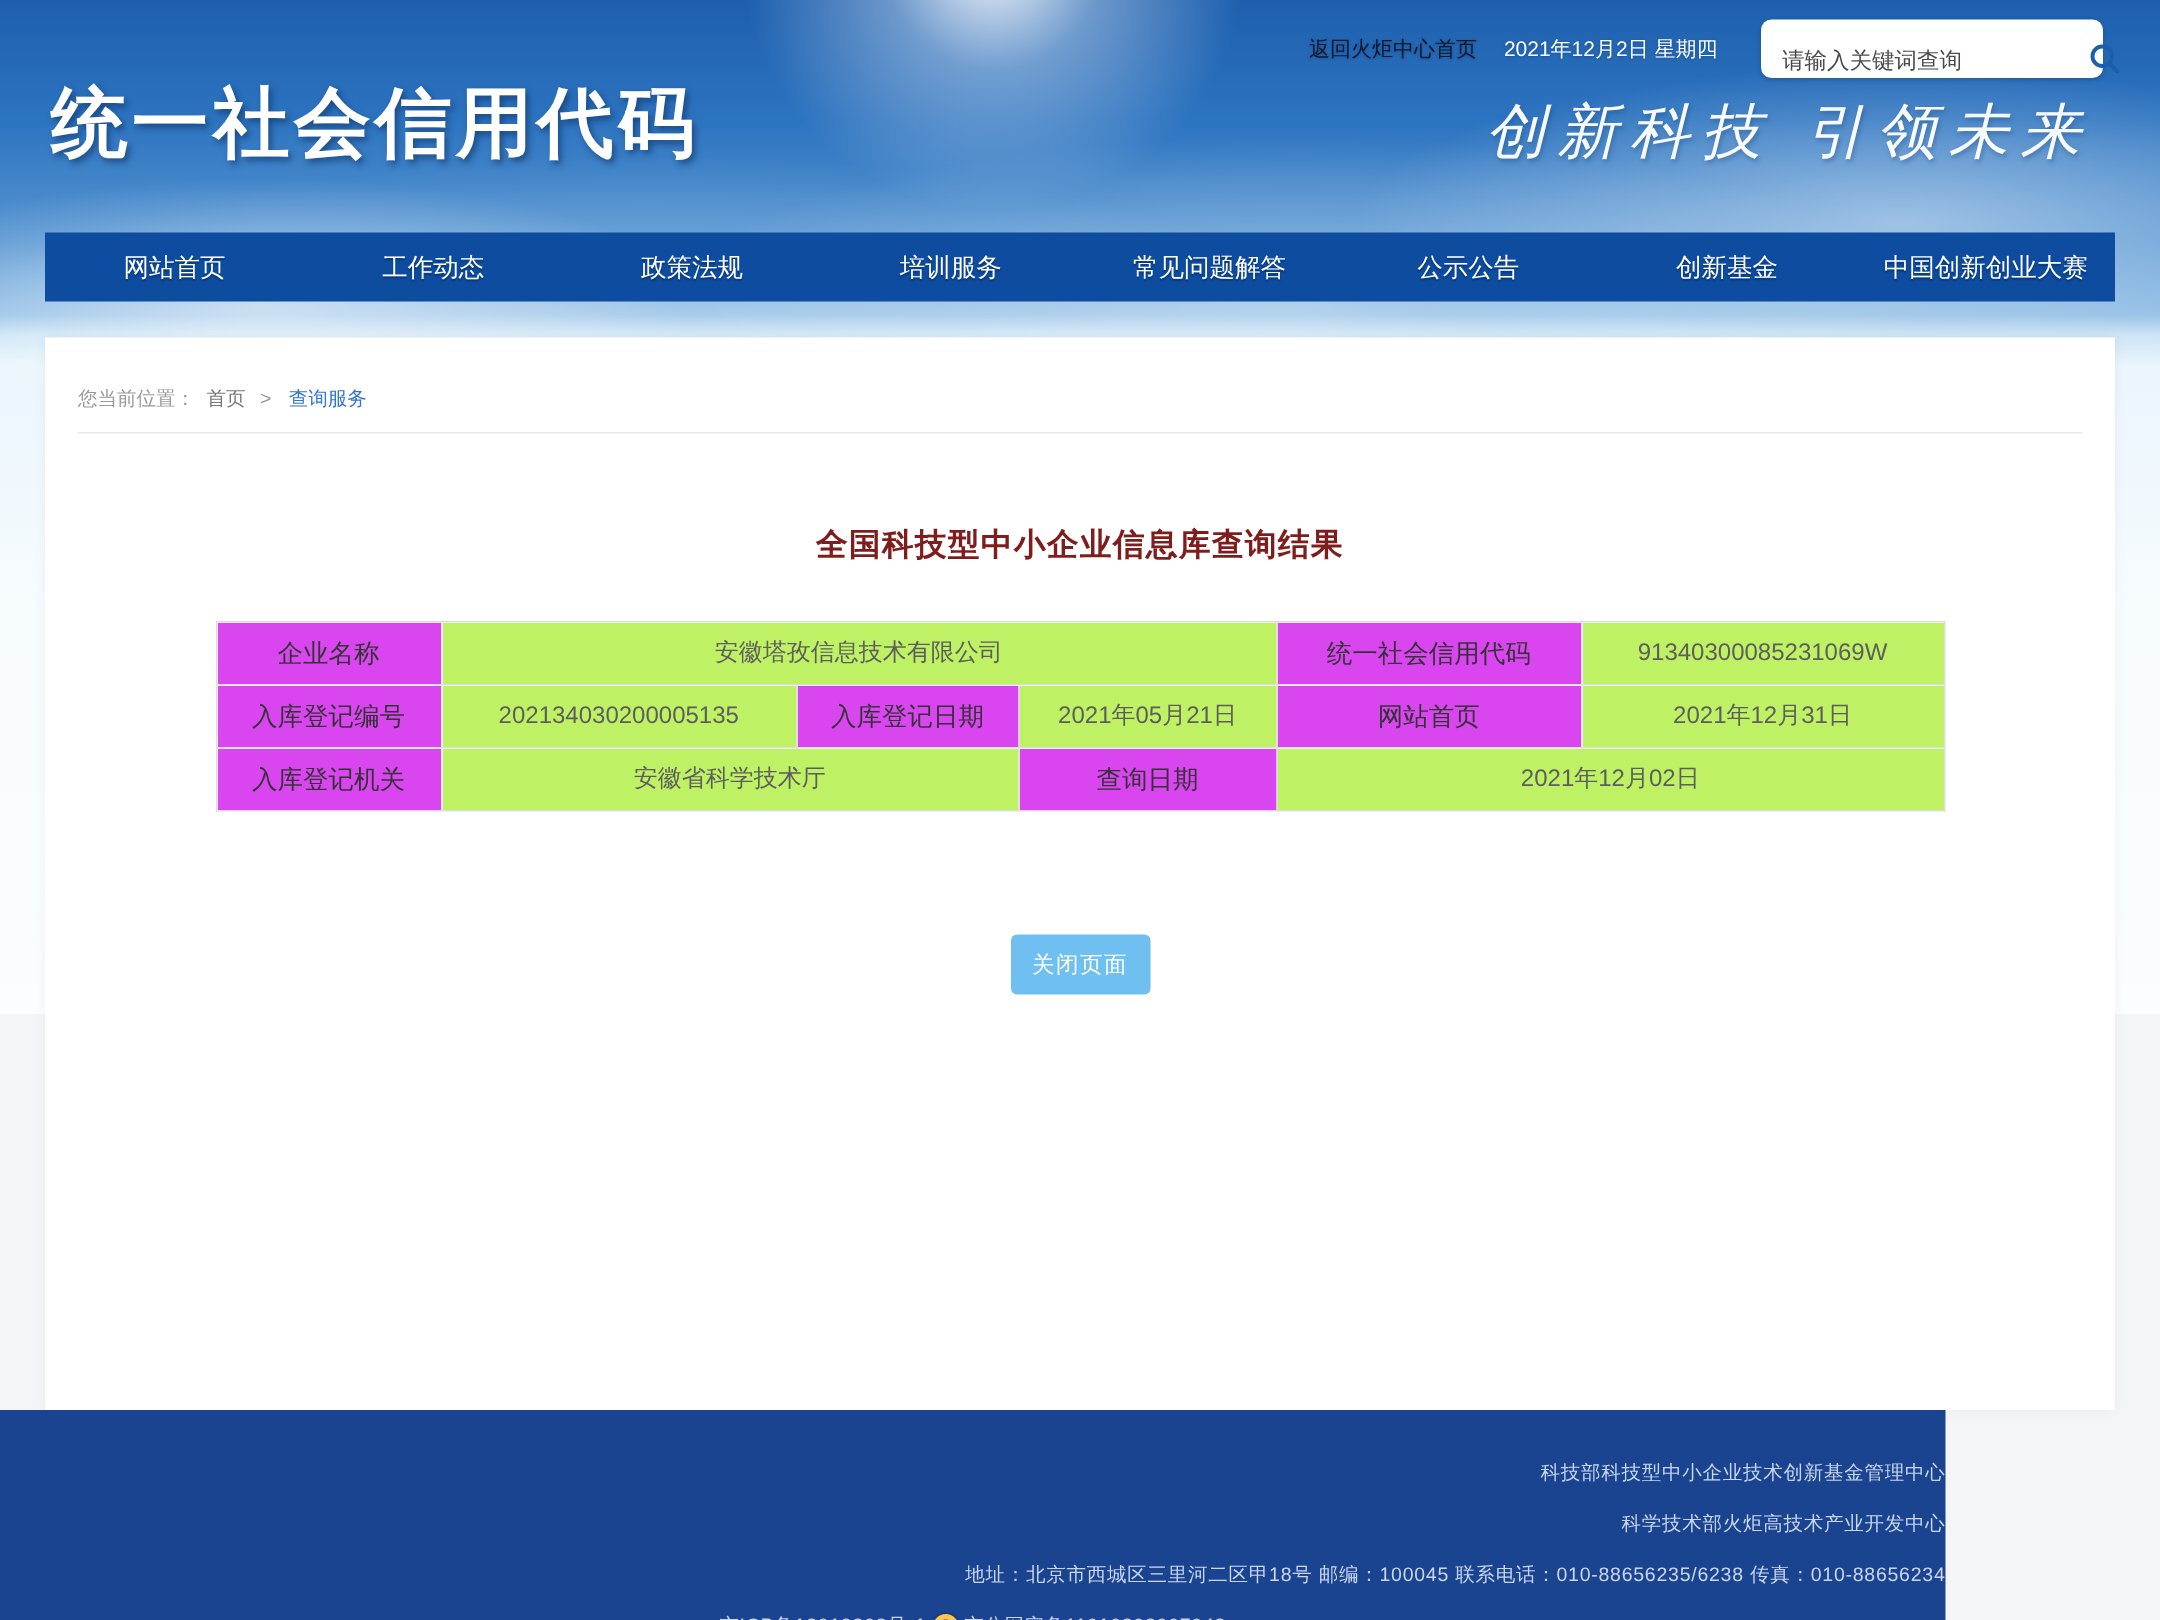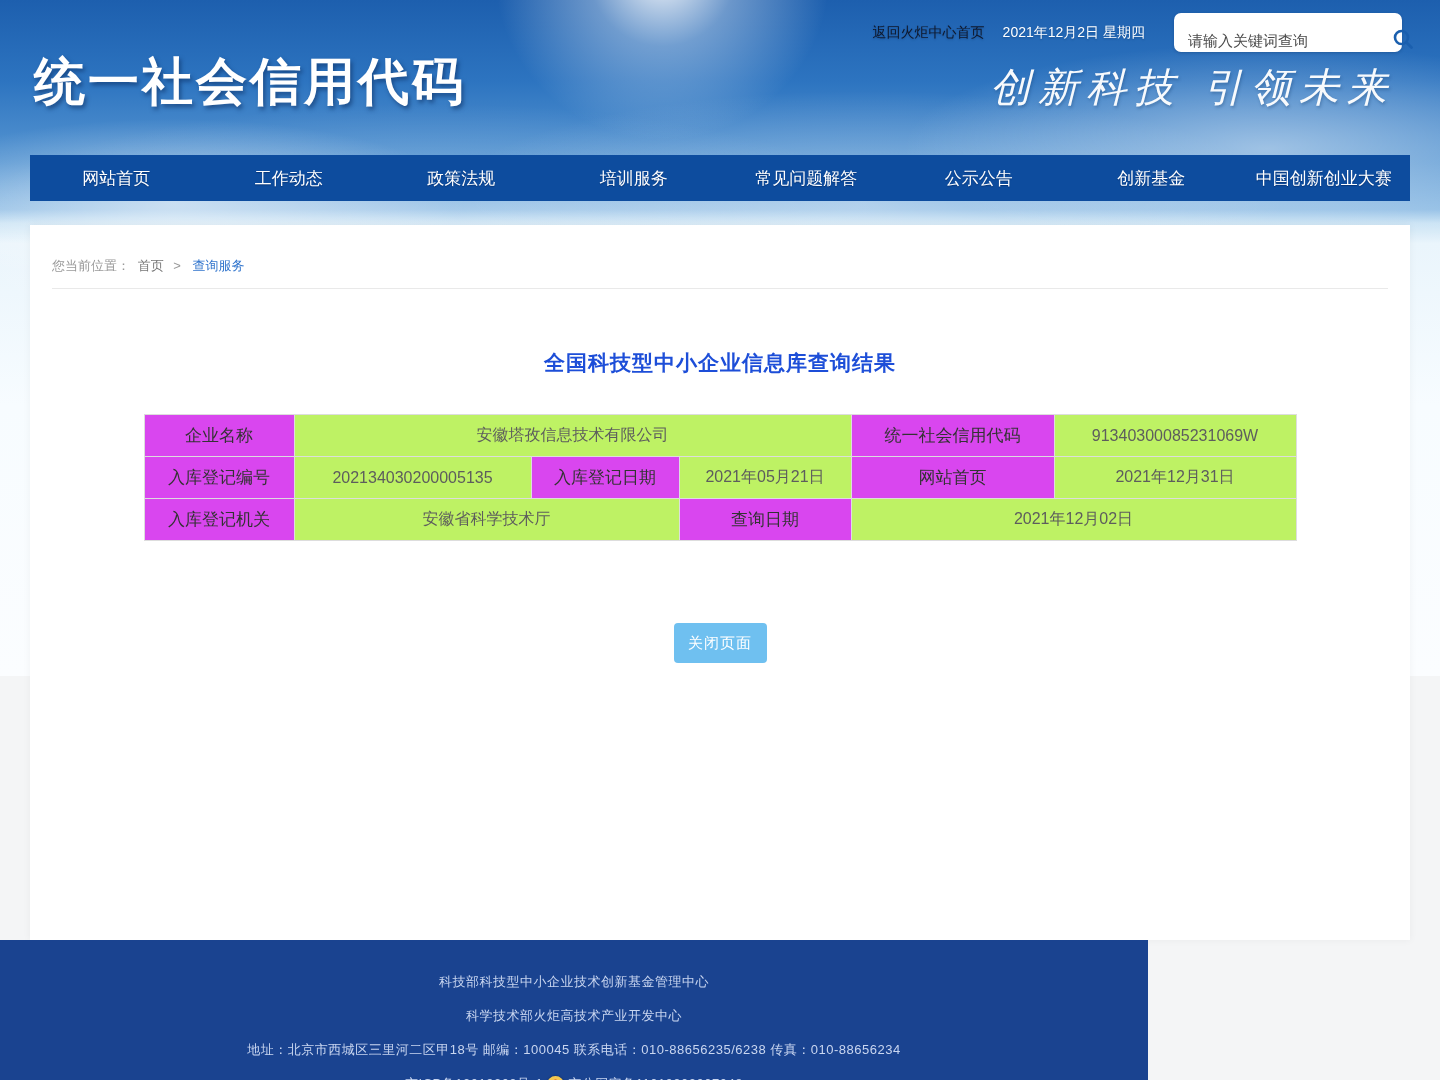--- a/index.html
+++ b/index.html
@@ -87,21 +87,21 @@
     margin: 0 22px; padding: 32px 0 13px 0;
     border-bottom: 1px solid #e9e9e9;
     font-size: 13px; color: #999;
   }
   .breadcrumb .bc-home { color: #777; text-decoration: none; cursor: pointer; margin: 0 4px; }
   .breadcrumb .bc-sep { color: #999; margin: 0 2px; }
   .breadcrumb .bc-current { color: #3376cd; text-decoration: none; cursor: pointer; margin-left: 6px; }
 
   .result-title {
     margin: 60px 0 0 0; text-align: center;
-    font-size: 21px; font-weight: bold; color: #1d4ed8; letter-spacing: 1px;
+    font-size: 21px; font-weight: bold; color: #7f1d1d; letter-spacing: 1px;
   }
 
   
   table.result {
     width: 1152px; margin: 37px auto 0 auto;
     border-collapse: collapse; table-layout: fixed;
   }
   table.result td, table.result th {
     border: 1px solid #ddd; height: 42px;
     text-align: center; vertical-align: middle;
@@ -118,24 +118,24 @@
     width: 93px; height: 40px;
     background: #6fc0f0; color: #ffffff;
     border: none; border-radius: 4px;
     font-size: 15px; cursor: pointer; letter-spacing: 1px;
     font-family: "Liberation Sans", sans-serif;
   }
 
   
   .footer {
     position: absolute; left: 0; bottom: 0;
-    width: 1148px; height: 140px;
+    width: 1297px; height: 140px;
     background: #1a4390;
     color: #c9d6f0; font-size: 13px;
-    text-align: center; padding-top: 33px;
+    text-align: right; padding-top: 33px;
   }
   .footer .f-line { margin-bottom: 16px; letter-spacing: .5px; }
   .footer .f-line4 { display: flex; align-items: center; justify-content: center; gap: 4px; }
   .footer a { color: #c9d6f0; text-decoration: none; cursor: pointer; }
   .badge {
     display: inline-block; width: 17px; height: 17px; border-radius: 50%;
     background: radial-gradient(circle at 50% 42%, #e03a2f 0 26%, #f5c84f 30% 62%, #c98f2c 70%, #8a6116 100%);
     box-shadow: 0 0 2px rgba(0,0,0,.5);
     vertical-align: middle;
   }

